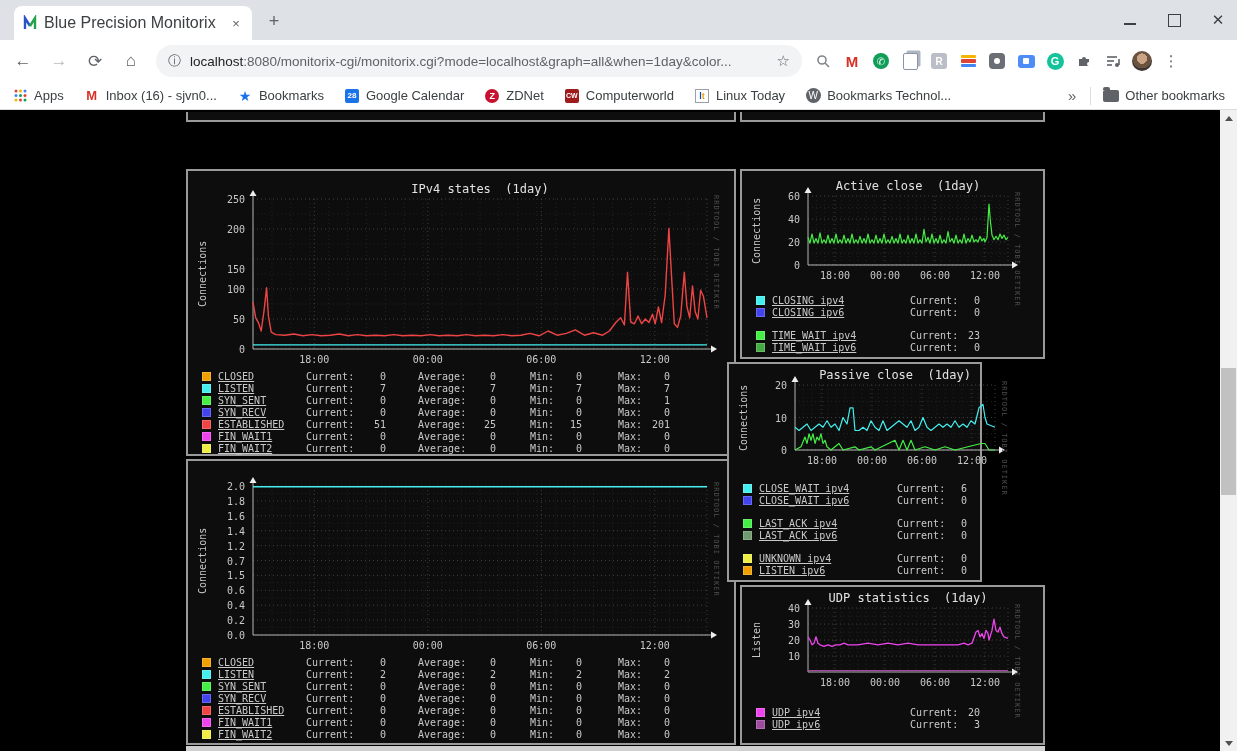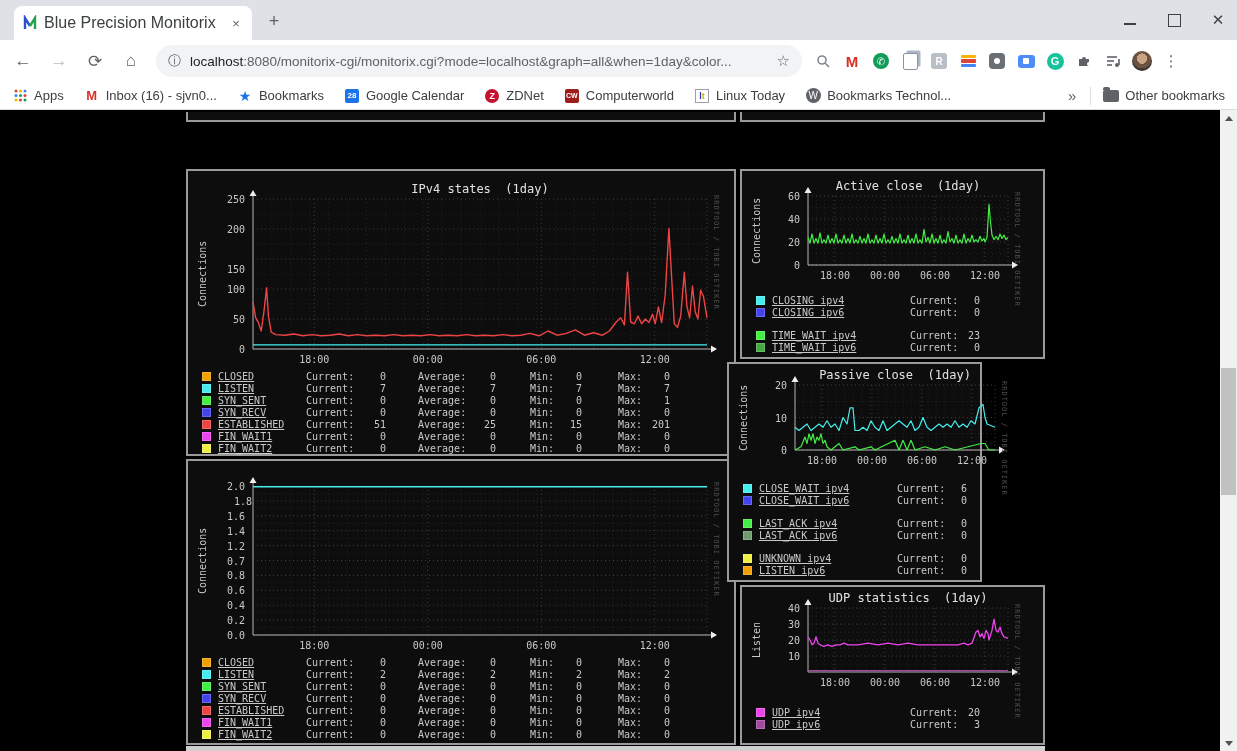--- a/index.html
+++ b/index.html
@@ -400,26 +400,26 @@
           <line x1="0" y1="149" x2="458" y2="149" stroke="#b5b5b5"></line>
           <polygon points="-3.5,-3 3.5,-3 0,-9" fill="#eee"></polygon>
           <polygon points="458,145.5 458,152.5 464,149" fill="#eee"></polygon>
           <polyline points="0.0,0.7 454.0,0.7" fill="none" stroke="#44eeee" stroke-width="1.6" stroke-linejoin="round"></polyline>
         </svg>
         <div class="cylab" style="left:8px;top:25px;height:149px">Connections</div>
         <div class="cyt" style="left:17px;top:169.0px">0.0</div>
         <div class="cyt" style="left:17px;top:154.1px">0.2</div>
         <div class="cyt" style="left:17px;top:139.2px">0.4</div>
         <div class="cyt" style="left:17px;top:124.3px">0.6</div>
-        <div class="cyt" style="left:17px;top:109.4px">0.8</div>
+        <div class="cyt" style="left:17px;top:109.4px">1.5</div>
         <div class="cyt" style="left:17px;top:94.5px">0.7</div>
         <div class="cyt" style="left:17px;top:79.6px">1.2</div>
         <div class="cyt" style="left:17px;top:64.7px">1.4</div>
         <div class="cyt" style="left:17px;top:49.8px">1.6</div>
-        <div class="cyt" style="left:24px;top:34.9px">1.8</div>
+        <div class="cyt" style="left:17px;top:34.9px">1.8</div>
         <div class="cyt" style="left:17px;top:20.0px">2.0</div>
         <div class="cxt" style="left:101.3px;top:179px">18:00</div>
         <div class="cxt" style="left:214.8px;top:179px">00:00</div>
         <div class="cxt" style="left:328.3px;top:179px">06:00</div>
         <div class="cxt" style="left:441.8px;top:179px">12:00</div>
         <div class="cwm" style="left:524px;top:21px">RRDTOOL / TOBI OETIKER</div>
       </div>
     <div class="legendbox" style="top:195px;">
         <div class="lgrow"><span class="sw" style="background:#f0a000"></span><span class="lbl">CLOSED</span><span class="kc">Current:</span><span class="v vc">0</span><span class="ga"></span><span class="ka">Average:</span><span class="v va">0</span><span class="gm"></span><span class="km">Min:</span><span class="v vm">0</span><span class="gx"></span><span class="kx">Max:</span><span class="v vx">0</span></div>
         <div class="lgrow"><span class="sw" style="background:#44eeee"></span><span class="lbl">LISTEN</span><span class="kc">Current:</span><span class="v vc">2</span><span class="ga"></span><span class="ka">Average:</span><span class="v va">2</span><span class="gm"></span><span class="km">Min:</span><span class="v vm">2</span><span class="gx"></span><span class="kx">Max:</span><span class="v vx">2</span></div>

